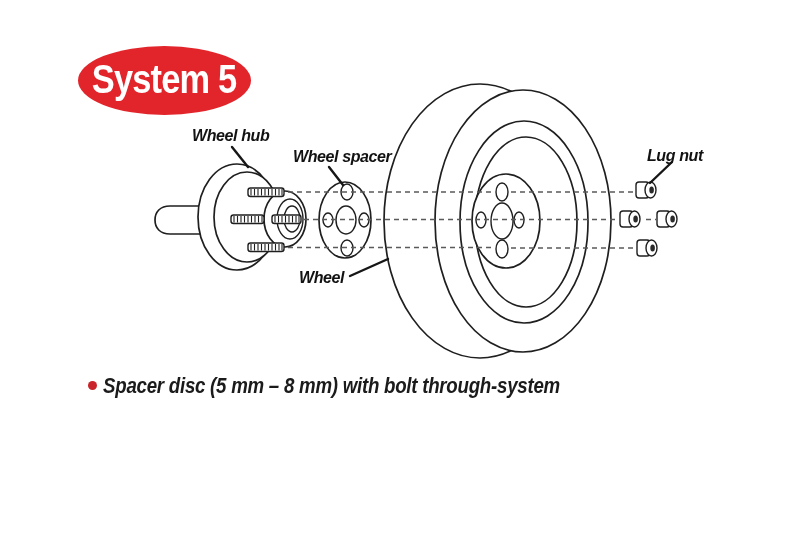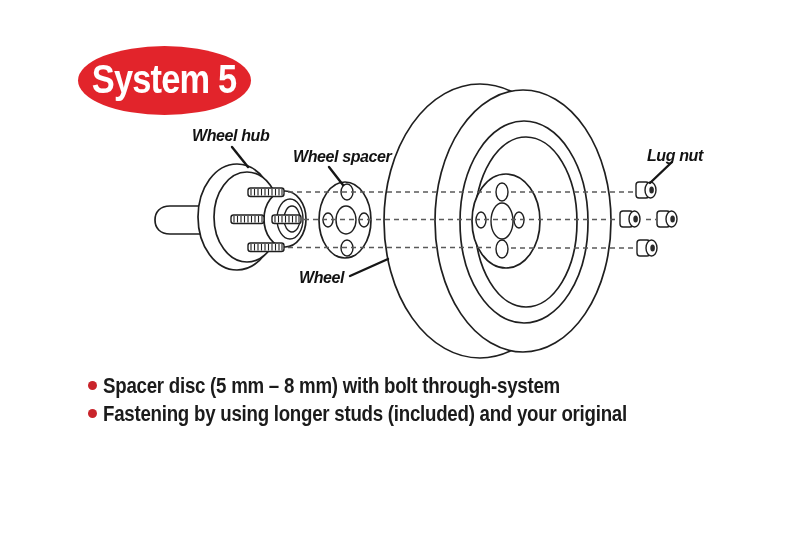--- a/index.html
+++ b/index.html
@@ -32,21 +32,21 @@
   .dash{stroke:#5a5a5a;stroke-width:1.3;fill:none;stroke-dasharray:5 4;}
   .leader{stroke:#161616;stroke-width:2.4;stroke-linecap:round;}
   .dlabel{
     font-family:"Liberation Sans", sans-serif;
     font-style:italic;font-weight:bold;font-size:16px;
     letter-spacing:-0.4px;fill:#121212;
   }
 
   
   .features{position:absolute;left:88px;top:372px;width:700px;}
-  .feat-row{display:flex;align-items:flex-start;height:28px;}
+  .feat-row{display:flex;align-items:flex-start;height:28px;font-style:italic;}
   .dot{
     flex:0 0 auto;width:9px;height:9px;border-radius:50%;
     background:#c9242b;margin:9px 6px 0 0;
   }
   .feat-row.no-bullet .dot{visibility:hidden;}
   .feat-text{
     font-weight:bold;font-size:22px;line-height:28px;color:#1b1b1b;
     letter-spacing:-0.3px;white-space:nowrap;
     transform:scaleX(.85);transform-origin:left center;
   }
@@ -148,19 +148,15 @@
 
   <div class="badge">
     <span>System 5</span>
   </div>
 
   <div class="features">
     <div class="feat-row">
       <span class="dot"></span>
       <span class="feat-text">Spacer disc (5 mm – 8 mm) with bolt through-system</span>
     </div>
-    <div class="feat-row">
-      <span class="dot"></span>
-      <span class="feat-text">Fastening by using longer studs (included) and your original</span>
-    </div>
   </div>
 
 </div>
 
 </body></html>

